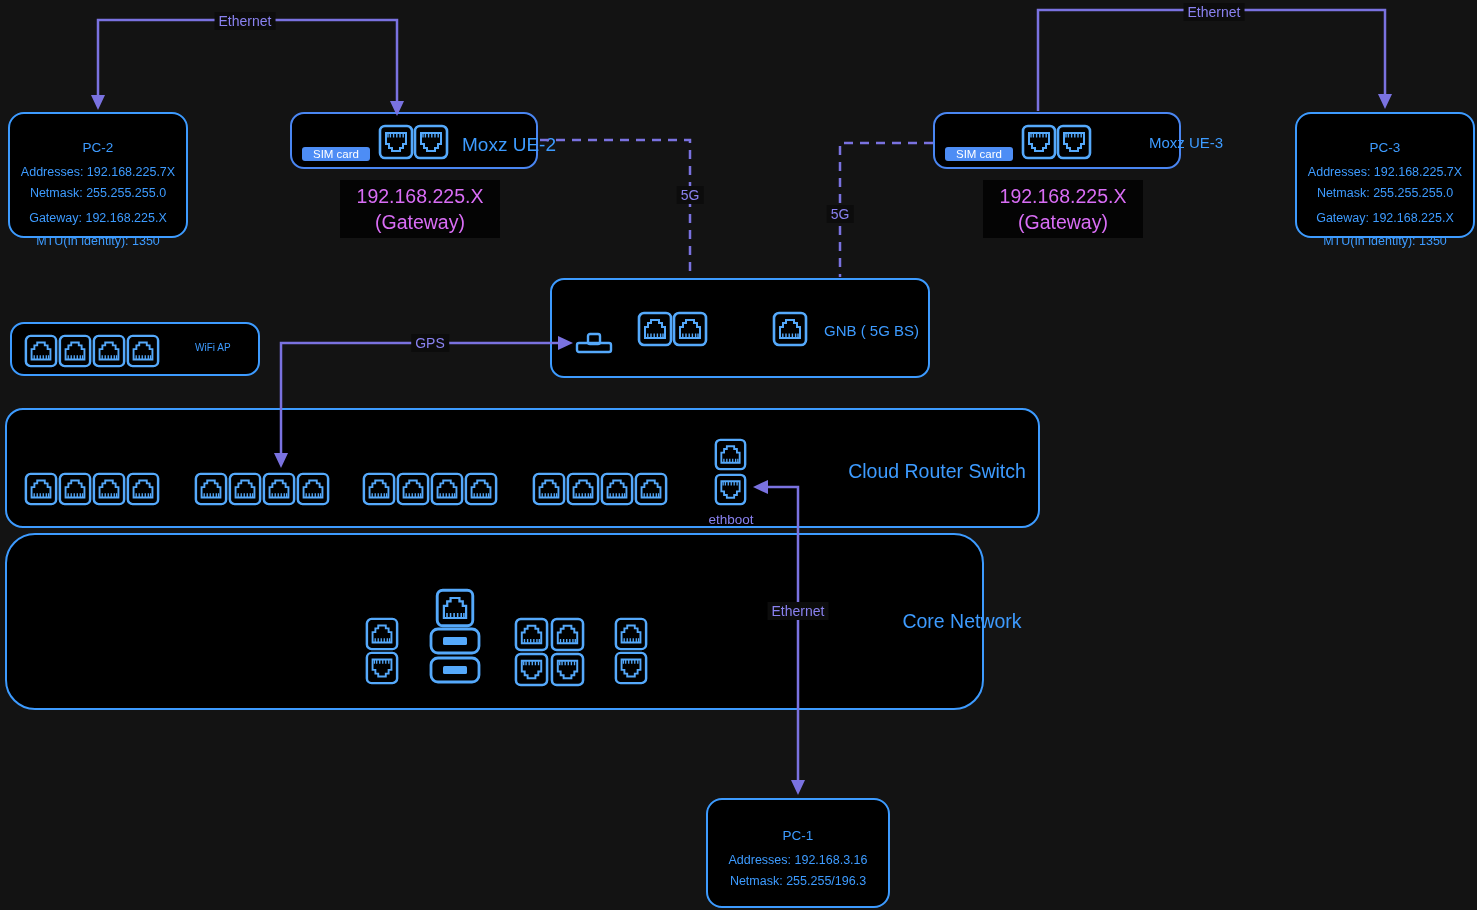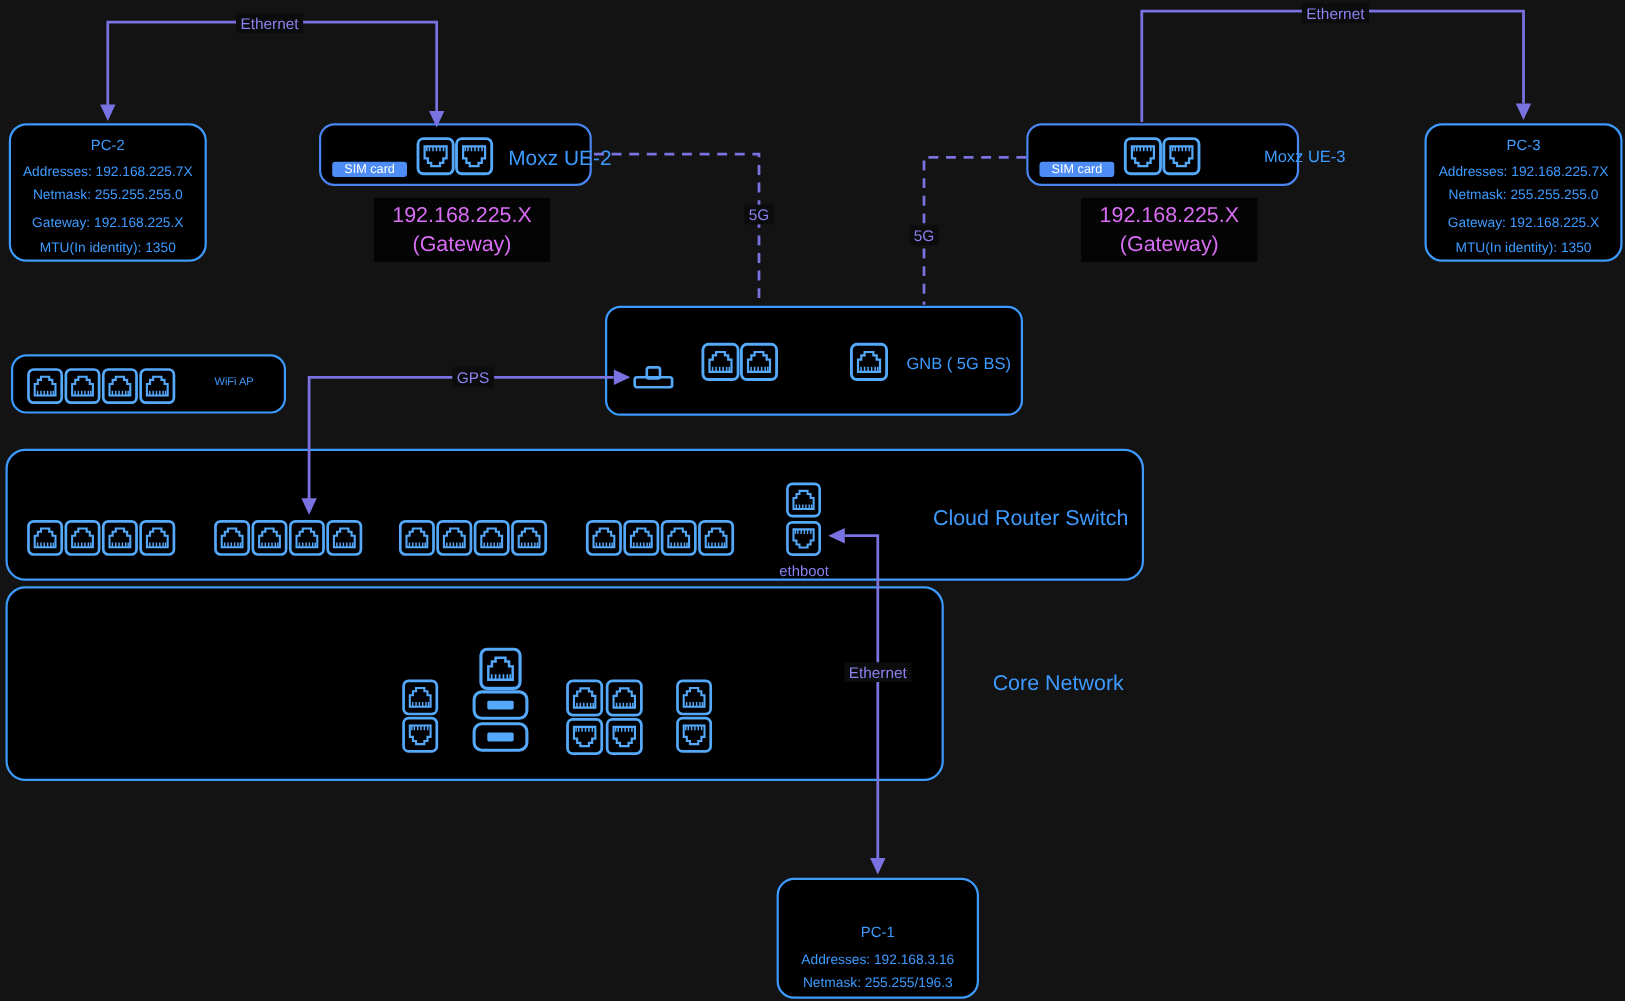--- a/index.html
+++ b/index.html
@@ -4,21 +4,21 @@
 <style>
   html,body{margin:0;padding:0;background:var(--page_bg,#131313);}
   #stage{
     position:relative;width:1477px;height:910px;overflow:hidden;
     background:var(--page_bg,#131313);
     font-family:"Liberation Sans","DejaVu Sans",sans-serif;
   }
   .node{position:absolute;background:var(--box_bg,#000);box-sizing:border-box;}
   .blue-border{border:2.5px solid var(--accent_blue,#3d9bff);border-radius:16px;}
   .moxz-border{border:2.5px solid var(--moxz_border,#4a86f2);border-radius:14px;}
-  .pc-box{color:var(--accent_blue,#3d9bff);text-align:center;padding-top:10px;}
+  .pc-box{color:var(--accent_blue,#3d9bff);text-align:center;padding-top:26px;}
   .pc-title{font-size:13.5px;margin-bottom:7px;}
   .pc-line{font-size:12.5px;line-height:21px;}
   .blue-label{color:var(--accent_blue,#3d9bff);position:absolute;white-space:nowrap;}
   .big-label{font-size:19.5px;}
   .ip-box{
     position:absolute;background:#040404;color:var(--magenta,#d96df5);
     display:flex;flex-direction:column;align-items:center;justify-content:center;
     font-size:19.5px;line-height:26px;text-align:center;
   }
   .icon{position:absolute;display:block;color:var(--port_blue,#55a9fb);}
@@ -295,21 +295,21 @@
           <rect x="2" y="2" width="32" height="32" rx="5" fill="none" stroke="currentColor" stroke-width="2.6"></rect>
           <path d="M8 27 V16 H11 V12 H14 V9 H22 V12 H25 V16 H28 V27 Z" fill="none" stroke="currentColor" stroke-width="2"></path>
           <path d="M10.8 22.5 V26.5 M14 22.5 V26.5 M17.2 22.5 V26.5 M20.4 22.5 V26.5 M23.6 22.5 V26.5 M26 22.5 V26.5" stroke="currentColor" stroke-width="1.4"></path>
         </svg>
       </span>
     <span class="ethboot-label" style="left:695px;top:102px;width:58px;">ethboot</span>
 
     <span class="blue-label big-label" style="left:830px;top:50px;width:200px;text-align:center;">Cloud Router Switch</span>
   </div>
 
-  <div class="node" style="left:5px;top:533px;width:853px;height:177px;border:2.5px solid var(--accent_blue);border-radius:18px;">
+  <div class="node" style="left:5px;top:533px;width:979px;height:177px;border:2.5px solid var(--accent_blue);border-radius:30px;">
     <span class="icon" style="left:358px;top:82px;width:34px;height:34px;">
         <svg viewBox="0 0 36 36">
           <rect x="2" y="2" width="32" height="32" rx="5" fill="none" stroke="currentColor" stroke-width="2.6"></rect>
           <path d="M8 27 V16 H11 V12 H14 V9 H22 V12 H25 V16 H28 V27 Z" fill="none" stroke="currentColor" stroke-width="2"></path>
           <path d="M10.8 22.5 V26.5 M14 22.5 V26.5 M17.2 22.5 V26.5 M20.4 22.5 V26.5 M23.6 22.5 V26.5 M26 22.5 V26.5" stroke="currentColor" stroke-width="1.4"></path>
         </svg>
       </span>
     <span class="icon flip" style="left:358px;top:116px;width:34px;height:34px;">
         <svg viewBox="0 0 36 36">
           <rect x="2" y="2" width="32" height="32" rx="5" fill="none" stroke="currentColor" stroke-width="2.6"></rect>
@@ -378,21 +378,21 @@
         <svg viewBox="0 0 36 36">
           <rect x="2" y="2" width="32" height="32" rx="5" fill="none" stroke="currentColor" stroke-width="2.6"></rect>
           <path d="M8 27 V16 H11 V12 H14 V9 H22 V12 H25 V16 H28 V27 Z" fill="none" stroke="currentColor" stroke-width="2"></path>
           <path d="M10.8 22.5 V26.5 M14 22.5 V26.5 M17.2 22.5 V26.5 M20.4 22.5 V26.5 M23.6 22.5 V26.5 M26 22.5 V26.5" stroke="currentColor" stroke-width="1.4"></path>
         </svg>
       </span>
 
     <span class="blue-label big-label" style="left:855px;top:75px;width:200px;text-align:center;">Core Network</span>
   </div>
 
-  <div class="node blue-border pc-box" style="left:706px;top:798px;width:184px;height:110px;padding-top:40px;">
+  <div class="node blue-border pc-box" style="left:706px;top:798px;width:184px;height:110px;padding-top:28px;">
     <div class="pc-title">PC-1</div>
     <div class="pc-line">Addresses: 192.168.3.16</div>
     <div class="pc-line">Netmask: 255.255/196.3</div>
   </div>
 
   <svg id="wires" width="1477" height="910" viewBox="0 0 1477 910">
     <g stroke="#7a72e0" stroke-width="2.5" fill="none">
 
       <path d="M98 96 V20 H397 V102"></path>
 

